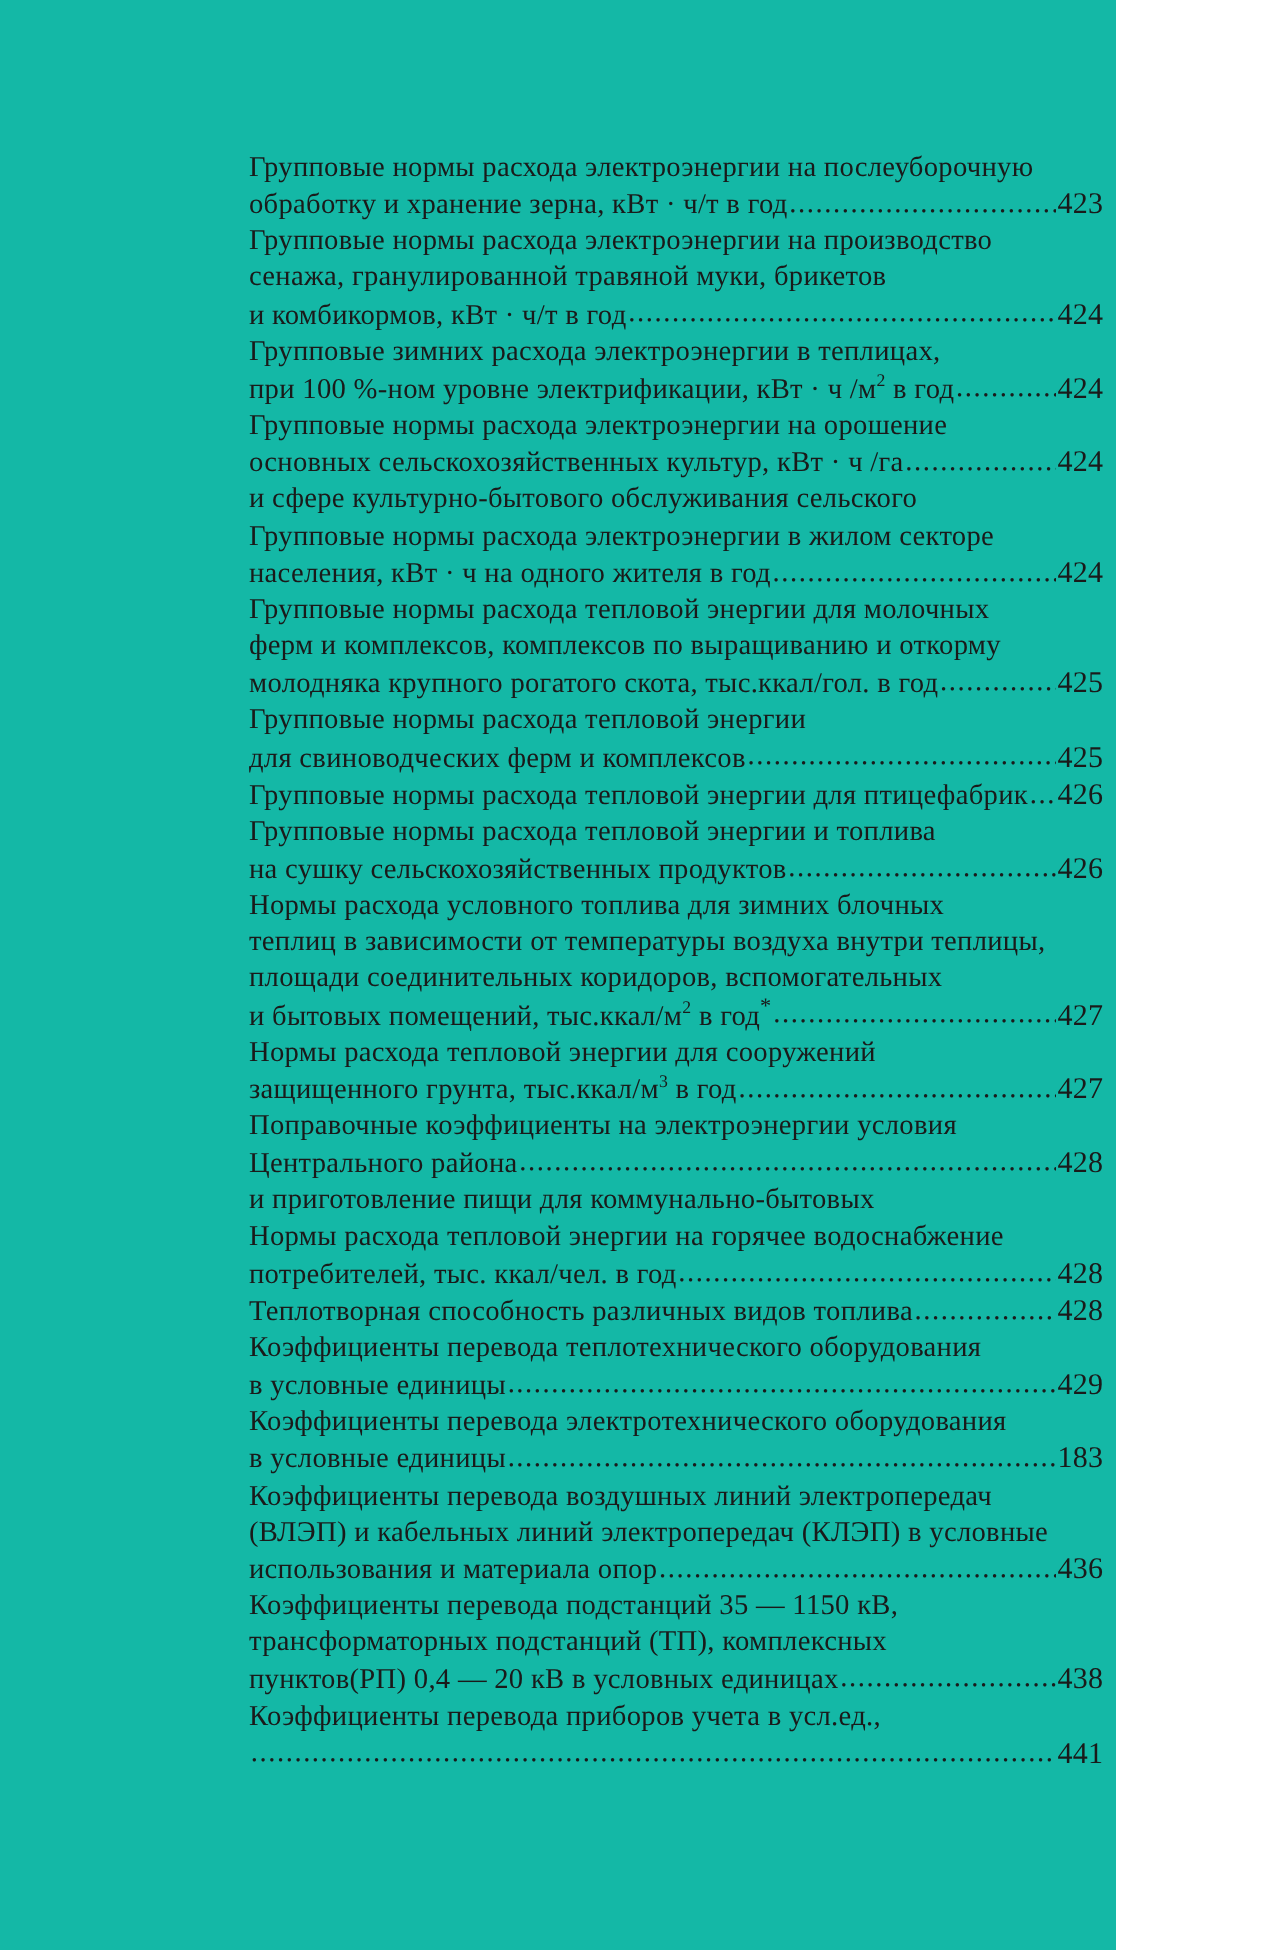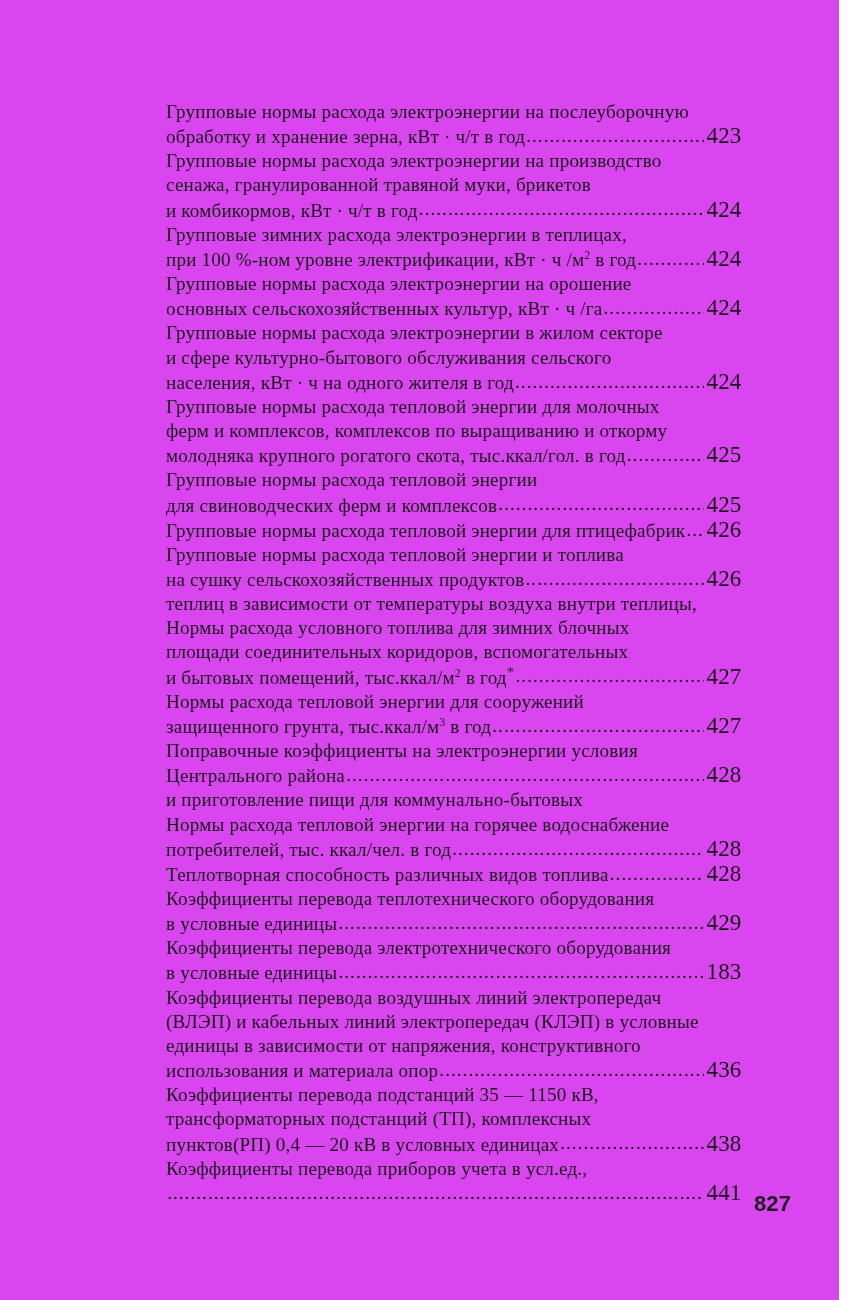--- a/index.html
+++ b/index.html
@@ -4,23 +4,23 @@
 <title>Оглавление — 827</title>
 <style>
   html, body {
     margin: 0;
     padding: 0;
     background: #ffffff;
   }
 
   .page {
     position: relative;
-    width: 839px;
+    width: 744px;
     height: 1300px;
-    background: #d946ef;
+    background: #14b8a6;
     overflow: hidden;
     font-family: "Liberation Serif", "DejaVu Serif", serif;
     color: #1a1a1a;
     -webkit-font-smoothing: antialiased;
   }
 
   .toc {
     position: absolute;
     left: 166px;
     top: 100px;
@@ -63,24 +63,24 @@
     position: relative;
     top: -0.06em;
   }
 
   .leader::before {
     content: "...........................................................................................................................";
   }
 
   .page-num {
     flex: 0 0 auto;
-    text-align: center;
+    text-align: left;
     min-width: 38px;
     white-space: nowrap;
-    font-size: 23px;
+    font-size: 20px;
   }
 
   .entry-text sup,
   .entry-text .sup {
     font-size: 0.62em;
     vertical-align: super;
     line-height: 0;
   }
 
   .entry-text .ast {
@@ -135,22 +135,22 @@
       </div>
       <div class="toc-entry">
         <div class="toc-line">Групповые нормы расхода электроэнергии на орошение</div>
         <div class="toc-line last">
           <span class="entry-text">основных сельскохозяйственных культур, кВт · ч /га</span>
           <span class="leader" aria-hidden="true"></span>
           <span class="page-num">424</span>
         </div>
       </div>
       <div class="toc-entry">
+        <div class="toc-line">и сфере культурно-бытового обслуживания сельского</div>
         <div class="toc-line">Групповые нормы расхода электроэнергии в жилом секторе</div>
-        <div class="toc-line">и сфере культурно-бытового обслуживания сельского</div>
         <div class="toc-line last">
           <span class="entry-text">населения, кВт · ч на одного жителя в год</span>
           <span class="leader" aria-hidden="true"></span>
           <span class="page-num">424</span>
         </div>
       </div>
       <div class="toc-entry">
         <div class="toc-line">Групповые нормы расхода тепловой энергии для молочных</div>
         <div class="toc-line">ферм и комплексов, комплексов по выращиванию и откорму</div>
         <div class="toc-line last">
@@ -176,22 +176,22 @@
       </div>
       <div class="toc-entry">
         <div class="toc-line">Групповые нормы расхода тепловой энергии и топлива</div>
         <div class="toc-line last">
           <span class="entry-text">на сушку сельскохозяйственных продуктов</span>
           <span class="leader" aria-hidden="true"></span>
           <span class="page-num">426</span>
         </div>
       </div>
       <div class="toc-entry">
+        <div class="toc-line">Нормы расхода условного топлива для зимних блочных</div>
         <div class="toc-line">теплиц в зависимости от температуры воздуха внутри теплицы,</div>
-        <div class="toc-line">Нормы расхода условного топлива для зимних блочных</div>
         <div class="toc-line">площади соединительных коридоров, вспомогательных</div>
         <div class="toc-line last">
           <span class="entry-text">и бытовых помещений, тыс.ккал/м<span class="sup">2</span> в год<span class="ast">*</span></span>
           <span class="leader" aria-hidden="true"></span>
           <span class="page-num">427</span>
         </div>
       </div>
       <div class="toc-entry">
         <div class="toc-line">Нормы расхода тепловой энергии для сооружений</div>
         <div class="toc-line last">
@@ -236,21 +236,20 @@
         <div class="toc-line">Коэффициенты перевода электротехнического оборудования</div>
         <div class="toc-line last">
           <span class="entry-text">в условные единицы</span>
           <span class="leader" aria-hidden="true"></span>
           <span class="page-num">183</span>
         </div>
       </div>
       <div class="toc-entry">
         <div class="toc-line">Коэффициенты перевода воздушных линий электропередач</div>
         <div class="toc-line">(ВЛЭП) и кабельных линий электропередач (КЛЭП) в условные</div>
-        <div class="toc-line">единицы в зависимости от напряжения, конструктивного</div>
         <div class="toc-line last">
           <span class="entry-text">использования и материала опор</span>
           <span class="leader" aria-hidden="true"></span>
           <span class="page-num">436</span>
         </div>
       </div>
       <div class="toc-entry">
         <div class="toc-line">Коэффициенты перевода подстанций 35 — 1150 кВ,</div>
         <div class="toc-line">трансформаторных подстанций (ТП), комплексных</div>
         <div class="toc-line last">

